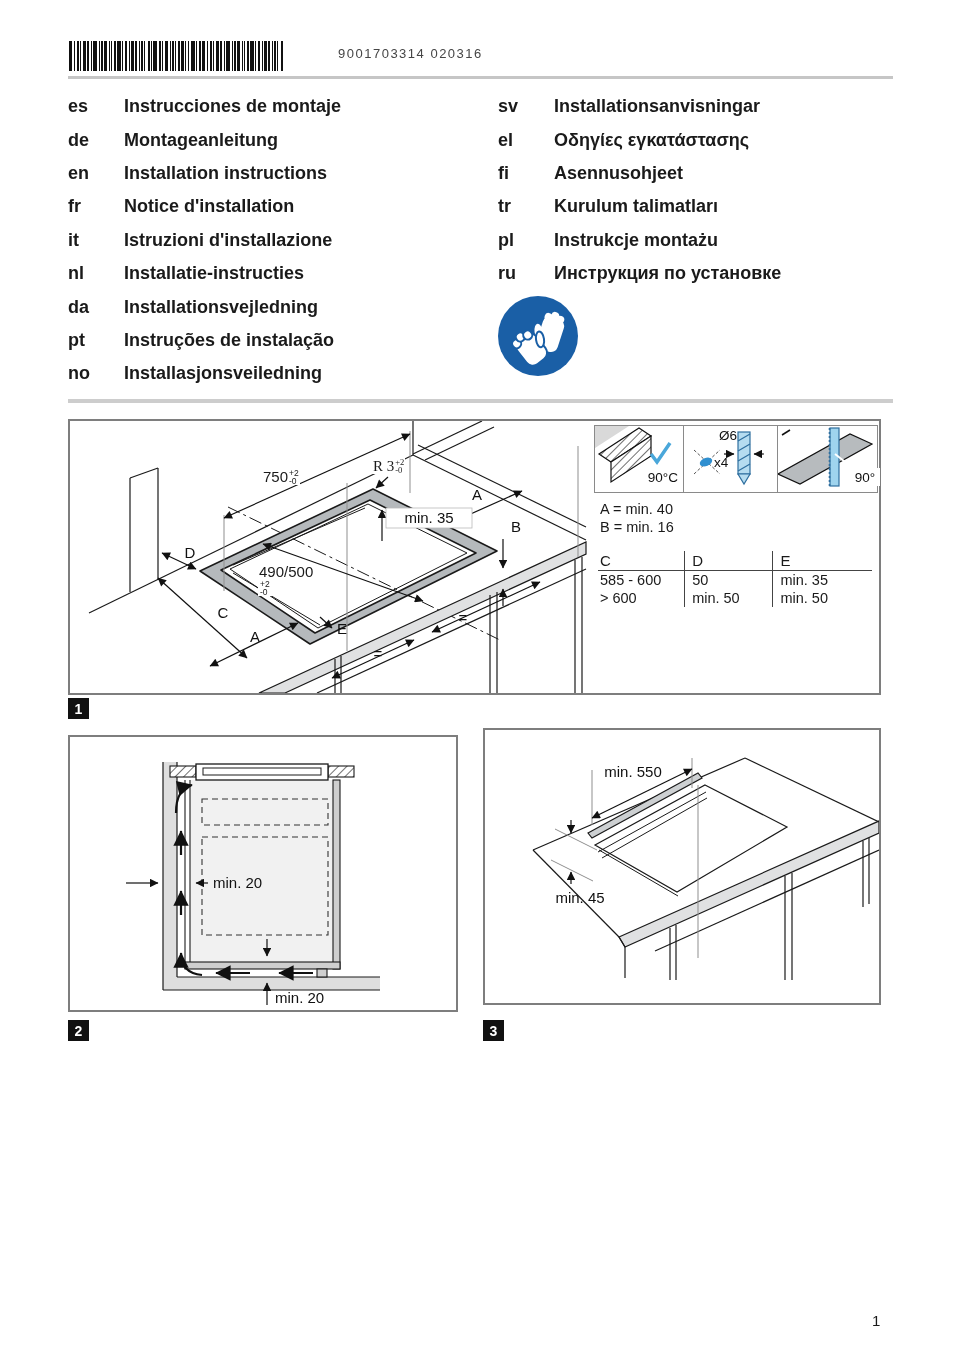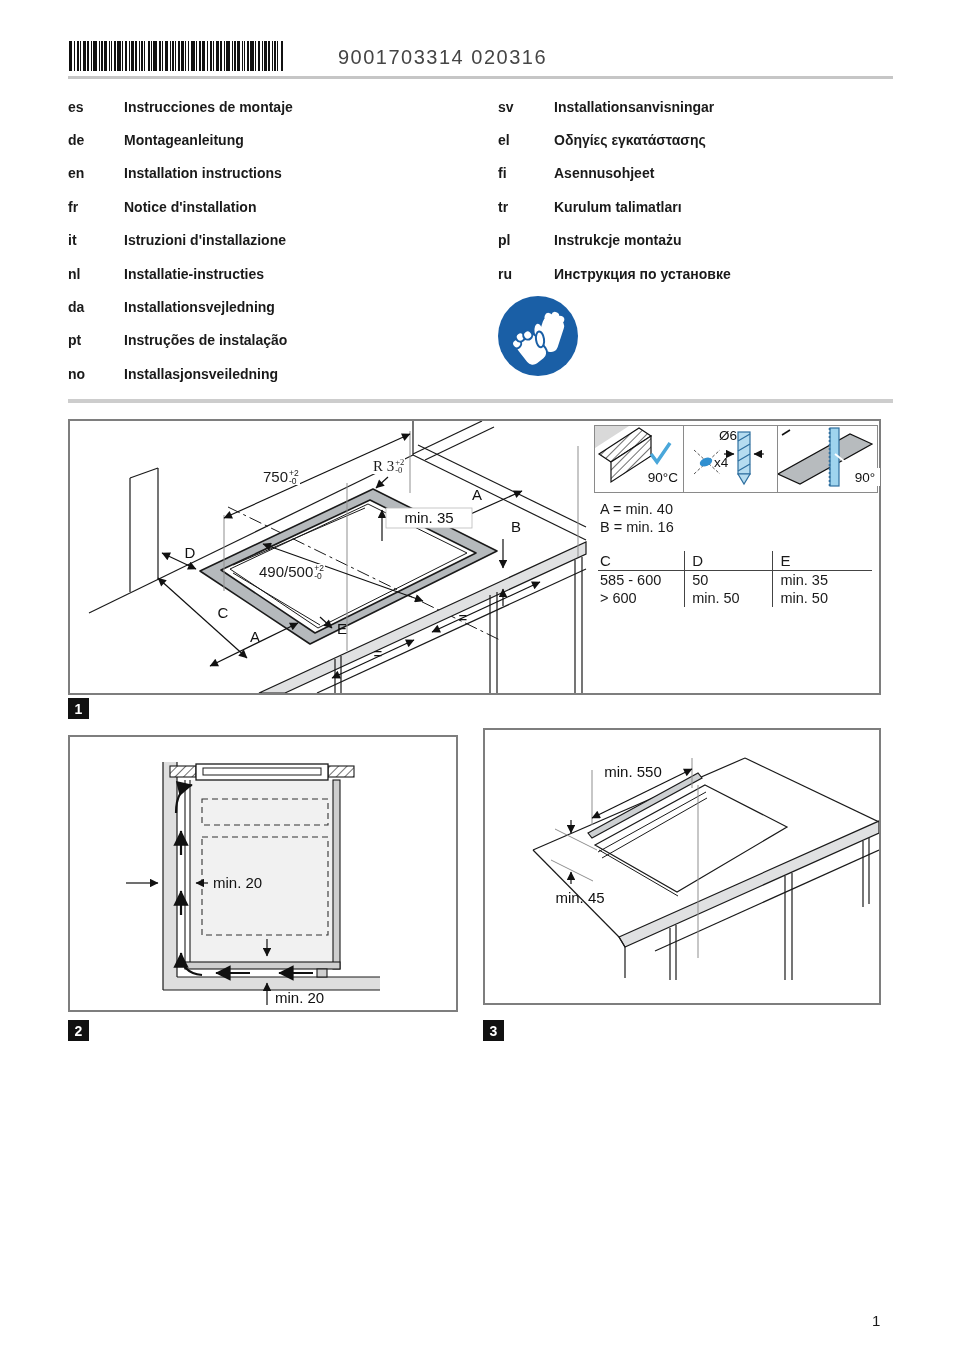--- a/index.html
+++ b/index.html
@@ -1,28 +1,28 @@
 <!DOCTYPE html>
 <html><head>
 <meta charset="utf-8">
 <style>
   html,body{margin:0;padding:0;background:#fff;}
   body{width:960px;height:1358px;position:relative;font-family:"Liberation Sans","DejaVu Sans",sans-serif;color:#1a1a1a;overflow:hidden;}
   .abs{position:absolute;}
   
   #barcode{left:68px;top:40px;}
-  #code-number{left:338px;top:46px;font-size:20px;letter-spacing:1.5px;color:#454545;}
+  #code-number{left:338px;top:46px;font-size:13px;letter-spacing:1.5px;color:#454545;}
   .divider{left:68px;width:825px;background:#c6c6c6;}
   #divider-top{top:76px;height:3px;}
   #divider-mid{top:399px;height:4px;background:#cdcdcd;}
   
   .lang-col{top:90px;}
   #lang-left{left:68px;}
   #lang-right{left:498px;}
-  .lang-row{height:33.4px;display:flex;align-items:center;font-weight:bold;font-size:14px;}
+  .lang-row{height:33.4px;display:flex;align-items:center;font-weight:bold;font-size:18px;}
   .lang-code{width:56px;flex:none;}
   
   #glove{left:497px;top:295px;width:82px;height:82px;}
   
   .fig-box{border:2px solid #7e7e7e;background:#fff;}
   #fig1{left:68px;top:419px;width:809px;height:272px;}
   #fig2{left:68px;top:735px;width:386px;height:273px;}
   #fig3{left:483px;top:728px;width:394px;height:273px;}
   .fig-inner{position:absolute;left:0;top:0;right:0;bottom:0;}
   svg text{font-family:"Liberation Sans","DejaVu Sans",sans-serif;}
@@ -240,21 +240,21 @@
         <i>-0</i>
       </span>
   </div>
   <div class="dimlab" style="left:302px;top:37px;font-family:Liberation Serif, serif;">
     <span>R 3</span>
       <span class="tol">
         <i>+2</i>
         <i>-0</i>
       </span>
   </div>
-  <div class="dimlab" style="left:188px;top:143px;">
+  <div class="dimlab" style="left:188px;top:143px;flex-direction:column;">
     <span>490/500</span>
       <span class="tol">
         <i>+2</i>
         <i>-0</i>
       </span>
   </div>
 
   <div id="inset" class="abs">
     <div class="panel p1">
       <svg width="86" height="63" viewBox="0 0 86 63">

